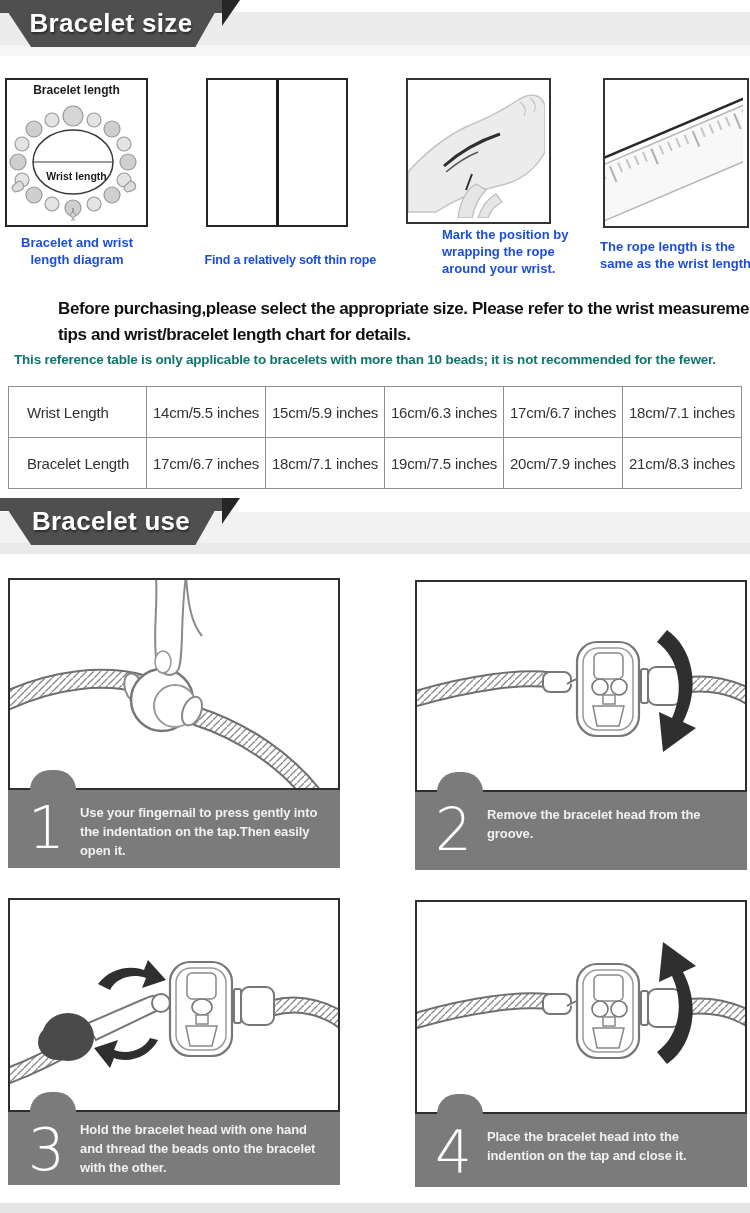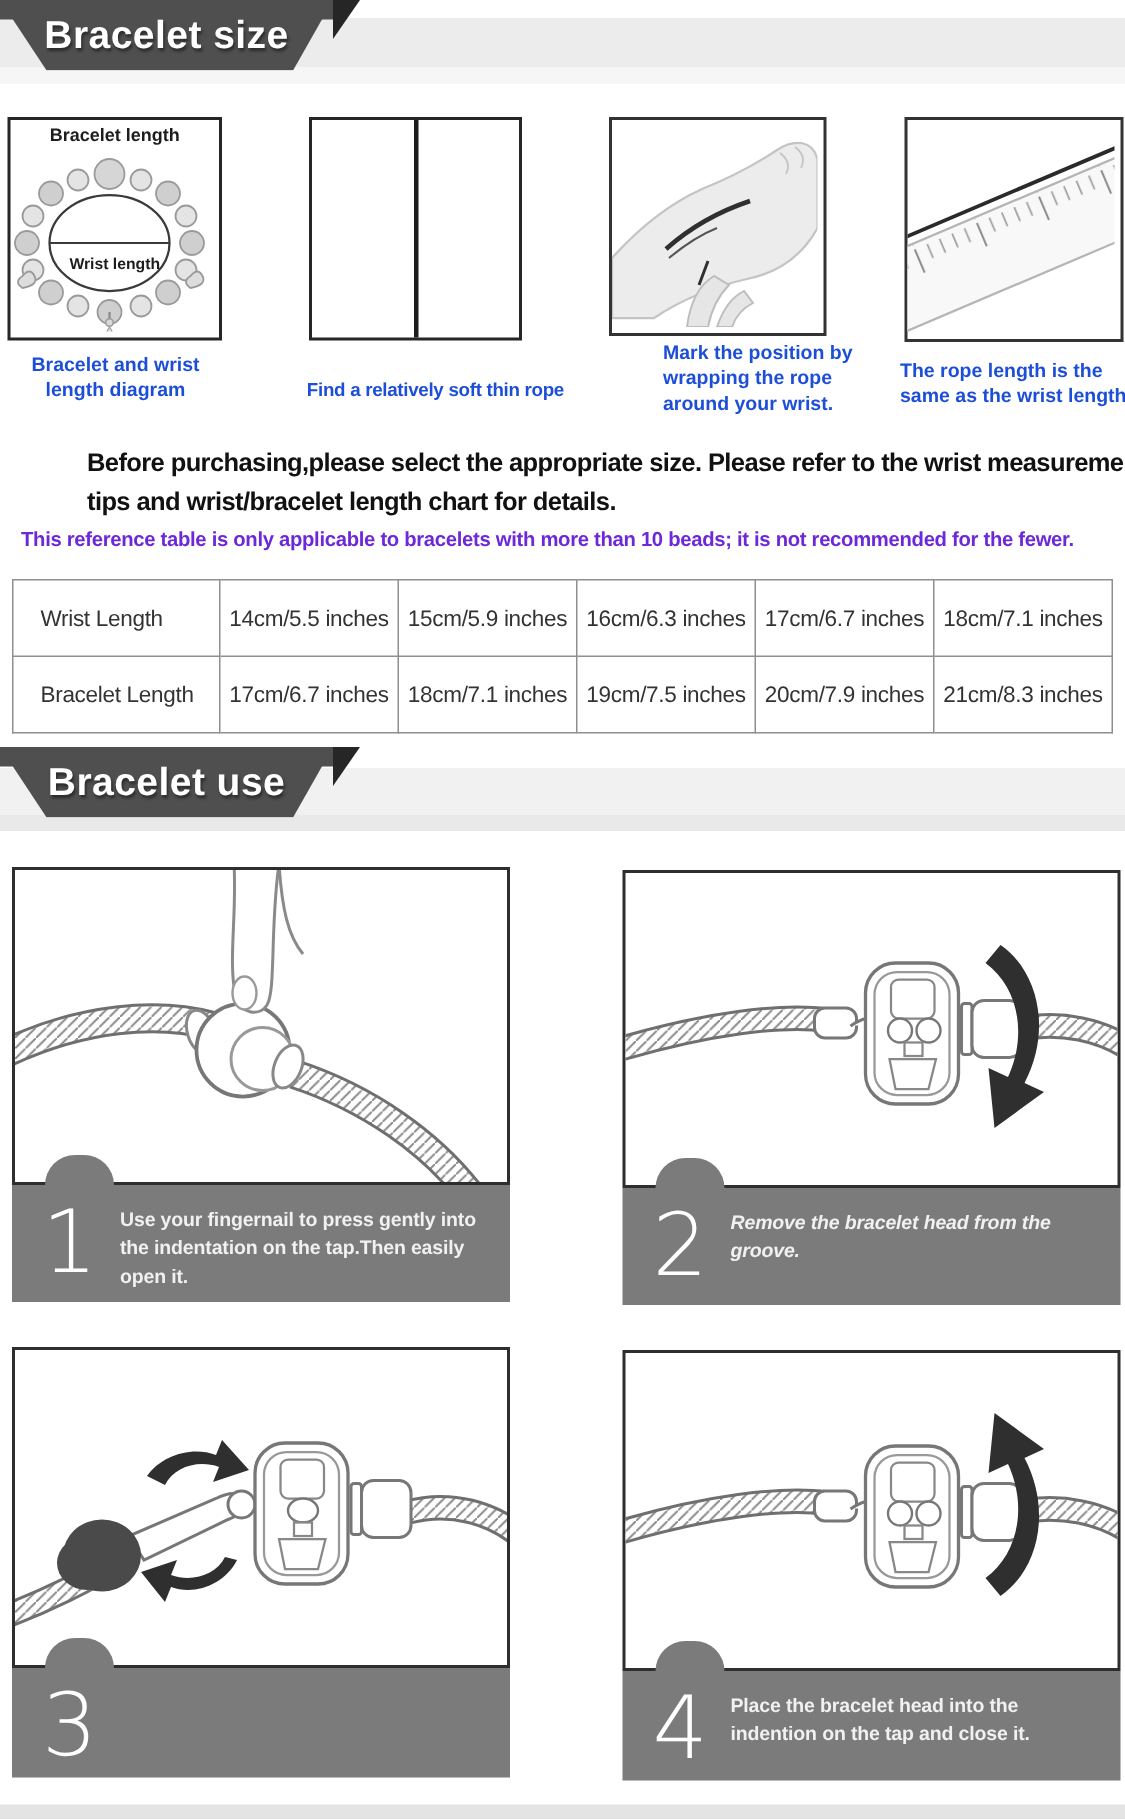--- a/index.html
+++ b/index.html
@@ -33,21 +33,21 @@
   .mcap{position:absolute;font-weight:bold;color:#1d4ed8;font-size:13px;line-height:17px;}
   #mcap1{left:7px;top:234px;width:140px;text-align:center;}
   #mcap2{left:186px;top:252px;width:190px;text-align:right;font-size:12.5px;letter-spacing:-.2px;white-space:nowrap;}
   #mcap3{left:406px;top:226px;width:160px;margin-left:36px;}
   #mcap4{left:600px;top:238px;width:158px;}
 
   
   .notice-main{position:absolute;left:14px;top:296px;width:726px;font-size:17px;font-weight:bold;
                letter-spacing:-.4px;line-height:26px;color:#111;margin-left:44px;}
   .notice-warning{position:absolute;left:14px;top:352px;width:730px;font-size:13.5px;font-weight:bold;
-                  letter-spacing:-.2px;color:#6d28d9;}
+                  letter-spacing:-.2px;color:#0f766e;}
 
   
   .size-table{position:absolute;left:8px;top:386px;width:734px;border-collapse:collapse;}
   .size-table td{border:1px solid #8f8f8f;height:48px;font-size:15px;color:#333;
                  text-align:center;letter-spacing:-.2px;}
   .size-table td.rowhead{width:118px;text-align:left;padding-left:18px;}
 
   
   .panel{position:absolute;width:332px;}
   #panel1{left:8px;top:578px;}
@@ -245,21 +245,21 @@
           <path d="M176,124 h31 l-5,20 h-22 Z" stroke-width="1.5" stroke="#888"></path>
           <rect x="224" y="87" width="7" height="34" rx="2" stroke-width="2"></rect>
           <rect x="231" y="85" width="33" height="38" rx="8" stroke-width="2"></rect>
         </g>
         <path d="M250,48 C276,66 284,106 266,140 L279,146 L246,170 L242,130 L255,136 C268,108 262,76 240,60 Z" fill="#2f2f2f"></path>
       </svg>
     </div>
     <div class="stepbar h1">
       <div class="bump"></div>
       <div class="step-number">2</div>
-      <div class="step-text" style="font-style:italic;">Remove the bracelet head from the groove.</div>
+      <div class="step-text" style="">Remove the bracelet head from the groove.</div>
     </div>
   </div>
 
   <div class="panel" id="panel3">
     <div class="illus h2">
       <svg width="328" height="210" viewBox="0 0 328 210">
         <defs>
           <pattern id="rp3" width="7" height="7" patternUnits="userSpaceOnUse">
             <rect width="7" height="7" fill="#fff"></rect>
             <line x1="0" y1="7" x2="7" y2="0" stroke="#8a8a8a" stroke-width="1.3"></line>
@@ -283,20 +283,21 @@
           <rect x="186" y="115" width="12" height="9" stroke-width="1.5" stroke="#888"></rect>
           <path d="M176,126 h31 l-5,20 h-22 Z" stroke-width="1.5" stroke="#888"></path>
           <rect x="224" y="89" width="7" height="34" rx="2" stroke-width="2"></rect>
           <rect x="231" y="87" width="33" height="38" rx="8" stroke-width="2"></rect>
         </g>
       </svg>
     </div>
     <div class="stepbar h2">
       <div class="bump"></div>
       <div class="step-number">3</div>
+      <div class="step-text" style="padding-top:8px;">Hold the bracelet head with one hand and thread the beads onto the bracelet with the other.</div>
     </div>
   </div>
 
   <div class="panel" id="panel4">
     <div class="illus h2">
       <svg width="328" height="210" viewBox="0 0 328 210">
         <defs>
           <pattern id="rp4" width="7" height="7" patternUnits="userSpaceOnUse">
             <rect width="7" height="7" fill="#fff"></rect>
             <line x1="0" y1="7" x2="7" y2="0" stroke="#8a8a8a" stroke-width="1.3"></line>

